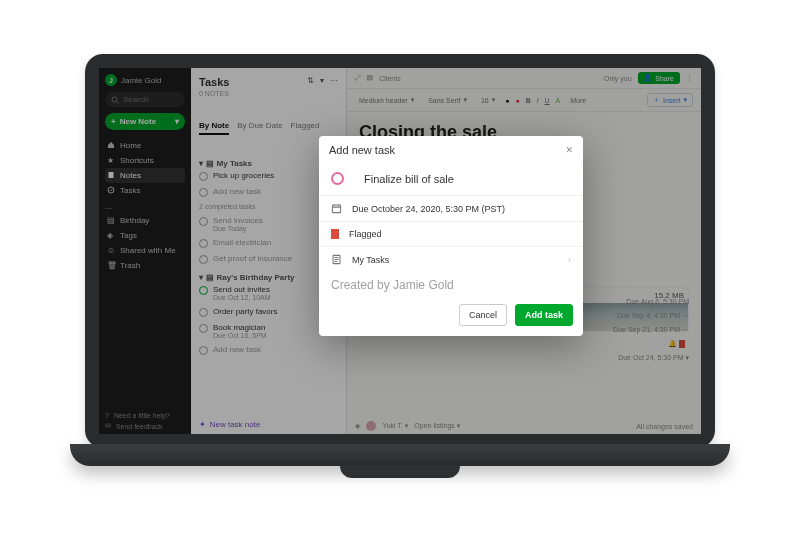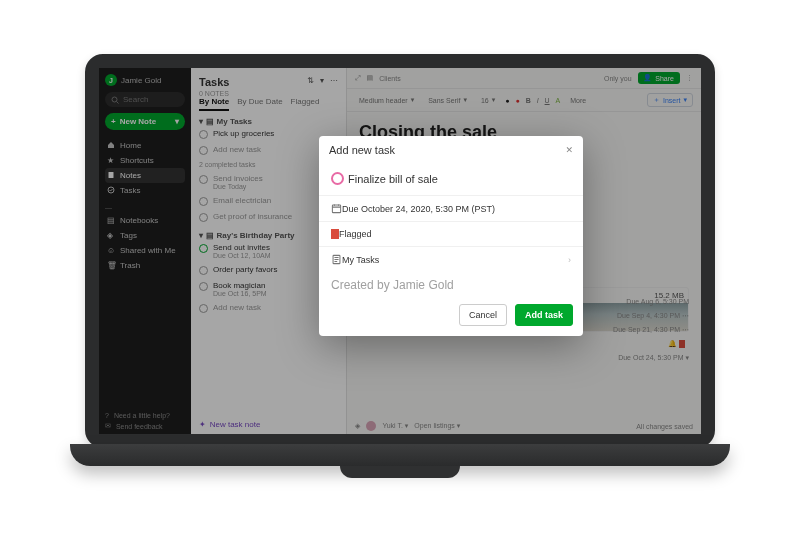--- a/index.html
+++ b/index.html
@@ -21,21 +21,21 @@
 .sb-item.active{background:#333;color:#fff}
 .sb .grp{color:#7a7a7a;font-size:7px;margin:6px 0 2px}
 .sb .footer{margin-top:auto;color:#8b8b8b;font-size:7px}
 .sb .footer div{display:flex;gap:5px;align-items:center;margin-top:3px}
 .ico{display:inline-flex;width:8px;height:8px;color:currentColor}
 
 
 .tasks{position:absolute;left:92px;top:0;width:156px;height:100%;background:#ffffff;border-right:1px solid #e0e0e0;padding:8px 8px 6px 8px;font-size:8px;color:#333}
 .tasks h2{font-size:11px;margin:0 0 2px}
 .tasks .count{color:#999;font-size:7px}
-.tabs{display:flex;gap:8px;margin:0 0;color:#777}
+.tabs{display:flex;gap:8px;margin:24px 0;color:#777}
 .tabs .tab{padding-bottom:3px;border-bottom:2px solid transparent;cursor:pointer}
 .tabs .tab.active{border-color:#111;color:#111;font-weight:600}
 .section{margin-top:6px}
 .section .sh{display:flex;align-items:center;gap:3px;color:#555;font-weight:600}
 .task-row{display:flex;align-items:flex-start;gap:5px;padding:3px 0;color:#333}
 .task-row .circ{width:9px;height:9px;border-radius:5px;border:1.5px solid #9e9e9e;margin-top:1px;flex:0 0 auto}
 .task-row .circ.g{border-color:#00a82d}
 .task-row .sub{color:#999;font-size:7px}
 .muted{color:#999}
 .newtasknote{position:absolute;bottom:5px;left:8px;color:#7749c2;display:flex;align-items:center;gap:4px}
@@ -57,24 +57,24 @@
 .imgblk .cap{font-size:8px;color:#555;padding:3px 4px;display:flex;justify-content:space-between}
 .imgblk .img{height:28px;background:linear-gradient(#8fa3a6,#b9c7c8 40%,#dcd9cf)}
 .ed-foot{position:absolute;bottom:3px;left:8px;right:8px;display:flex;justify-content:space-between;align-items:center;color:#888;font-size:7px}
 .ed-foot .l{display:flex;gap:6px;align-items:center}
 .yk{width:10px;height:10px;border-radius:5px;background:#d9a5b7}
 
 
 .dim{position:absolute;inset:0;background:rgba(0,0,0,.35)}
 .modal{position:absolute;left:220px;top:68px;width:264px;background:#fff;border-radius:4px;box-shadow:0 10px 40px rgba(0,0,0,.35);font-size:9px;color:#333}
 .modal .mh{display:flex;justify-content:space-between;align-items:center;padding:8px 10px}
-.modal .title-row{display:flex;align-items:center;gap:4px;padding:8px 12px 10px}
+.modal .title-row{display:flex;align-items:center;gap:20px;padding:8px 12px 10px}
 .circle-big{width:13px;height:13px;border-radius:7px;border:2px solid #e86aa5;flex:0 0 auto}
 .modal .task-name{font-size:11px;color:#333}
-.modal .row{display:flex;align-items:center;padding:7px 12px;border-top:1px solid #f0f0f0}
+.modal .row{display:flex;align-items:center;gap:10px;padding:7px 12px;border-top:1px solid #f0f0f0}
 .modal .row .lbl{color:#333}
 .modal .row.secondary .lbl{font-size:8px}
 .modal .row .arrow{margin-left:auto;color:#bbb}
 .modal .created{padding:6px 12px 4px;color:#a0a0a0;font-size:12px}
 .modal .actions{display:flex;justify-content:flex-end;gap:8px;padding:8px 10px 10px}
 .btn{padding:5px 9px;border-radius:3px;font-size:9px;cursor:pointer}
 .btn.cancel{background:#fff;border:1px solid #ccc;color:#333}
 .btn.primary{background:#00a82d;color:#fff;border:1px solid #00a82d;font-weight:600}
 svg{display:block}
 .flag-ico{width:8px;height:10px;background:#d94c3d}
@@ -135,21 +135,21 @@
                   <circle cx="8" cy="8" r="6"></circle>
                   <path d="M5 8l2 2 4-4"></path>
                 </svg>
               </span>
             <span>Tasks</span>
           </div>
 
           <div class="grp">—</div>
           <div class="sb-item">
             <span class="ico">▤</span>
-            <span>Notebooks</span>
+            <span>Birthday</span>
           </div>
           <div class="sb-item">
             <span class="ico">◈</span>
             <span>Tags</span>
           </div>
           <div class="sb-item">
             <span class="ico">☺</span>
             <span>Shared with Me</span>
           </div>
           <div class="sb-item">

